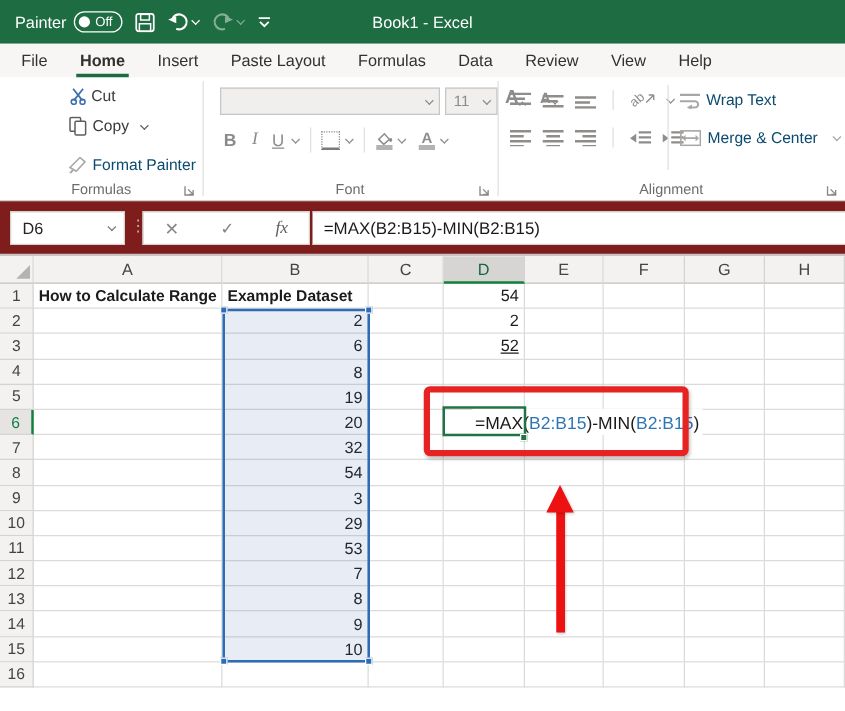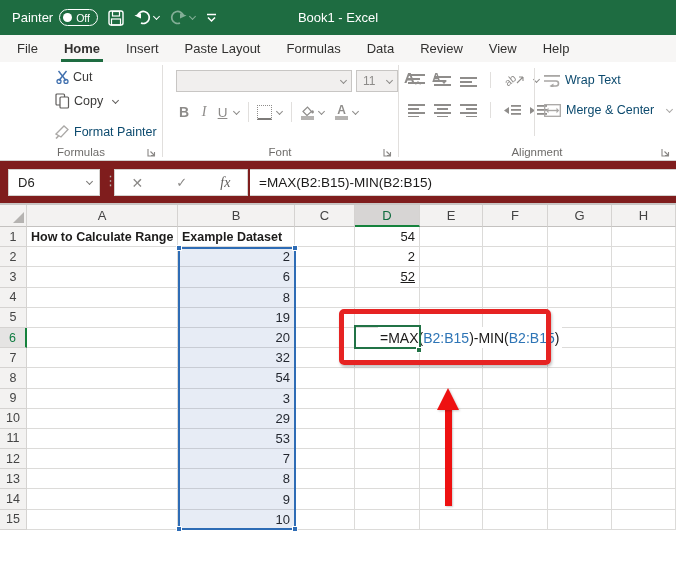--- a/index.html
+++ b/index.html
@@ -525,20 +525,31 @@
         <div class="rhcell">15</div>
         <div class="gcell" style="width: 151px;"></div>
         <div class="gcell num" style="width: 117px;">10</div>
         <div class="gcell" style="width: 60px;"></div>
         <div class="gcell" style="width: 65px;"></div>
         <div class="gcell" style="width: 63px;"></div>
         <div class="gcell" style="width: 65px;"></div>
         <div class="gcell" style="width: 64px;"></div>
         <div class="gcell" style="width: 64px;"></div>
       </div>
+      <div class="grow">
+        <div class="rhcell">16</div>
+        <div class="gcell" style="width: 151px;"></div>
+        <div class="gcell" style="width: 117px;"></div>
+        <div class="gcell" style="width: 60px;"></div>
+        <div class="gcell" style="width: 65px;"></div>
+        <div class="gcell" style="width: 63px;"></div>
+        <div class="gcell" style="width: 65px;"></div>
+        <div class="gcell" style="width: 64px;"></div>
+        <div class="gcell" style="width: 64px;"></div>
+      </div>
     </div>
 
   <div class="overlay">
     <div class="range-sel">
       <span class="handle" style="left:-4px;top:-4px;"></span>
       <span class="handle" style="right:-4px;top:-4px;"></span>
       <span class="handle" style="left:-4px;bottom:-4px;"></span>
       <span class="handle" style="right:-4px;bottom:-4px;"></span>
     </div>
     <div class="edit-bg" id="edit-formula"><span style="color: rgb(27, 26, 25);">=MAX(</span><span style="color: rgb(46, 117, 182);">B2:B15</span><span style="color: rgb(27, 26, 25);">)-MIN(</span><span style="color: rgb(46, 117, 182);">B2:B15</span><span style="color: rgb(27, 26, 25);">)</span></div>

